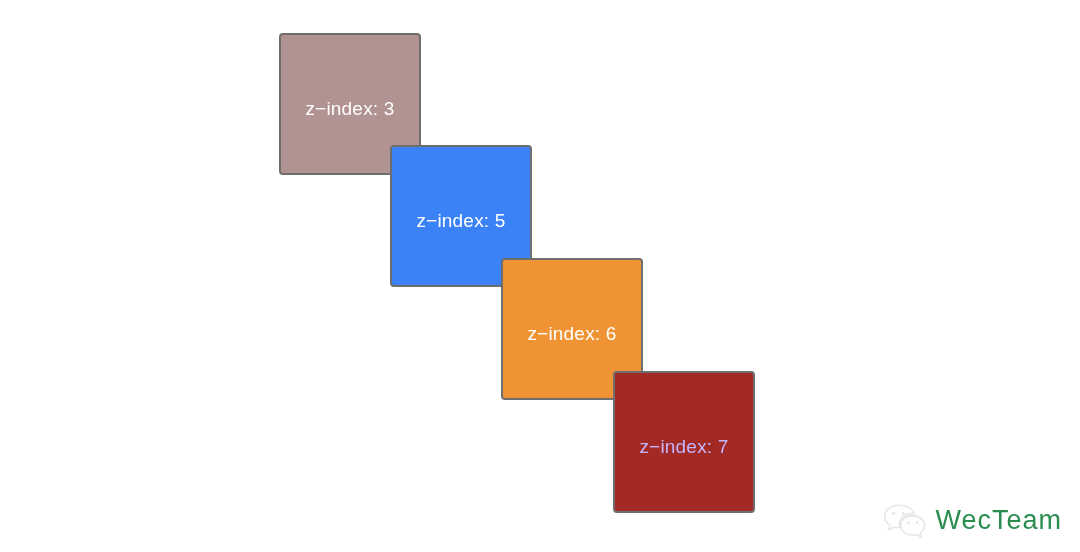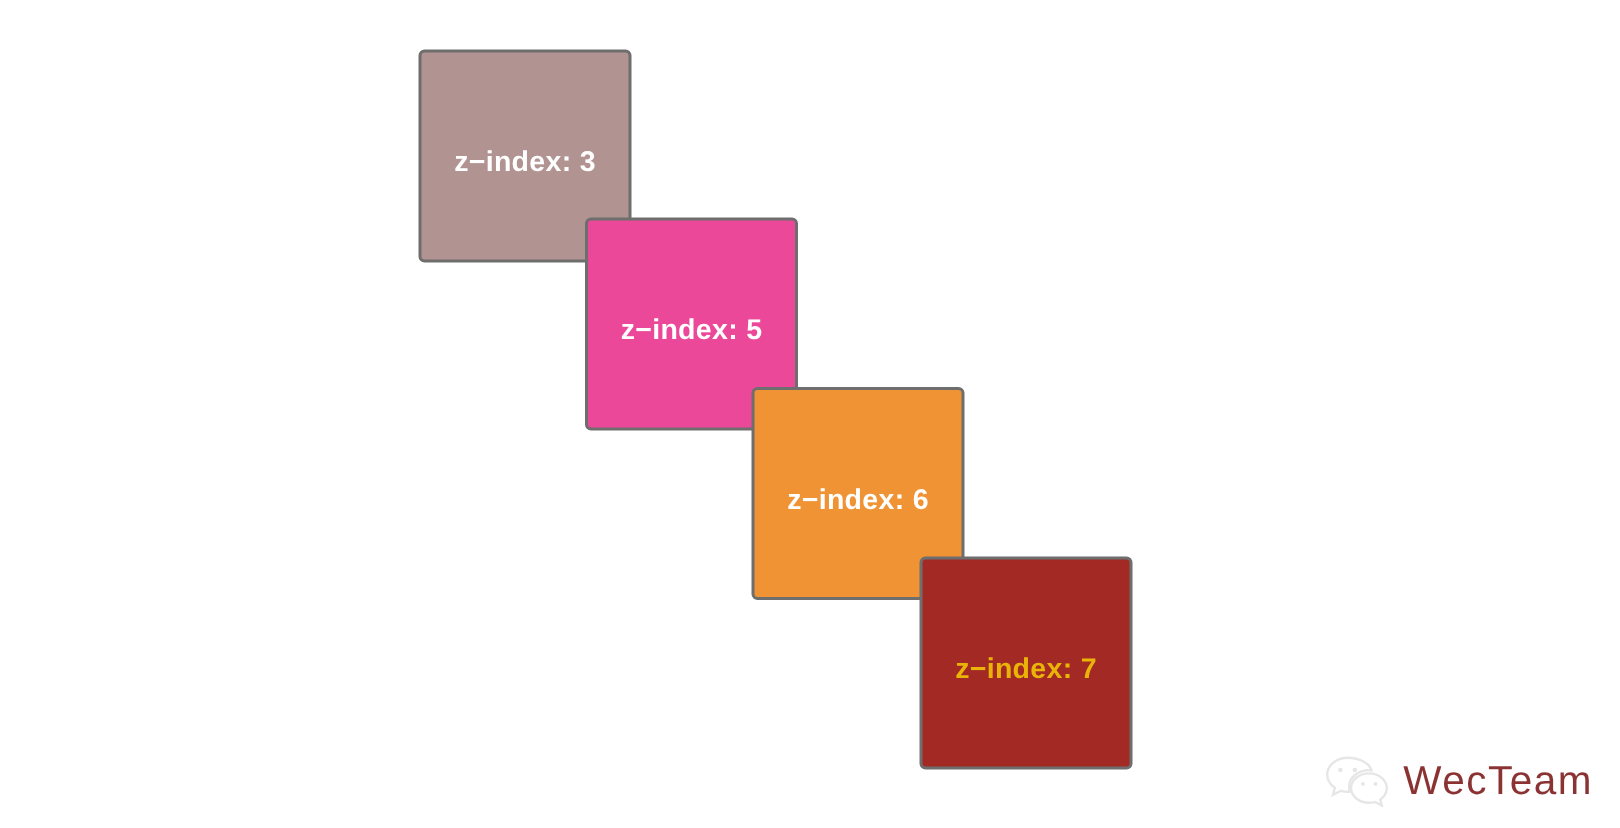--- a/index.html
+++ b/index.html
@@ -28,21 +28,21 @@
     border: 2px solid #6e6e6e;
     border-radius: 4px;
     display: flex;
     align-items: center;
     justify-content: center;
   }
   .zbox-label {
     color: #ffffff;
     font-family: "Liberation Sans", sans-serif;
     font-size: 19px;
-    font-weight: 700;
+    font-weight: 400;
     line-height: 1;
     letter-spacing: 0.2px;
     white-space: nowrap;
     position: relative;
     top: -6px;
     margin-top: 20px;
   }
   
   #watermark {
     position: absolute;
@@ -68,43 +68,43 @@
 </style>
 </head>
 <body>
 
 <div id="stage" style="background: rgb(255, 255, 255);">
 
   <div class="zbox" style="left: 279px; top: 33px; width: 142px; height: 142px; background: rgb(177, 147, 145); border-color: rgb(110, 110, 110); z-index: 3;">
     <span class="zbox-label" style="color: rgb(255, 255, 255);">z−index: 3</span>
   </div>
 
-  <div class="zbox" style="left: 390px; top: 145px; width: 142px; height: 142px; background: #ec4899; border-color: rgb(110, 110, 110); z-index: 5;">
+  <div class="zbox" style="left: 390px; top: 145px; width: 142px; height: 142px; background: #3b82f6; border-color: rgb(110, 110, 110); z-index: 5;">
     <span class="zbox-label" style="color: rgb(255, 255, 255);">z−index: 5</span>
   </div>
 
   <div class="zbox" style="left: 501px; top: 258px; width: 142px; height: 142px; background: rgb(239, 147, 52); border-color: rgb(110, 110, 110); z-index: 6; align-items: center;">
     <span class="zbox-label" style="color: rgb(255, 255, 255);">z−index: 6</span>
   </div>
 
   <div class="zbox" style="left: 613px; top: 371px; width: 142px; height: 142px; background: rgb(163, 42, 36); border-color: rgb(110, 110, 110); z-index: 7;">
-    <span class="zbox-label" style="color: #eab308;">z−index: 7</span>
+    <span class="zbox-label" style="color: #c4b5fd;">z−index: 7</span>
   </div>
 
   <div id="watermark">
     <span>
       <svg width="44" height="36" viewBox="0 0 44 36" aria-hidden="true">
         <g fill="none" stroke="#e4e4e4" stroke-width="1.6">
           <path d="M16.5 3.2C8.9 3.2 2.8 8.2 2.8 14.4c0 3.5 2 6.7 5.1 8.8L6.6 28l5.3-2.8c1.5.4 3 .6 4.6.6.5 0 1 0 1.5-.1-.4-1-.6-2.1-.6-3.2 0-6.1 6-11.1 13.4-11.1.5 0 1 0 1.5.1C31.1 6.9 24.5 3.2 16.5 3.2z"></path>
           <path d="M30.8 13.6c-6.7 0-12.1 4.4-12.1 9.8 0 5.4 5.4 9.8 12.1 9.8 1.4 0 2.7-.2 3.9-.5l4.6 2.4-1.2-4c2.7-1.8 4.4-4.6 4.4-7.7 0-5.4-5.4-9.8-11.7-9.8z"></path>
         </g>
         <g fill="#e4e4e4">
           <circle cx="11.6" cy="11.4" r="1.5"></circle>
           <circle cx="21.2" cy="11.4" r="1.5"></circle>
           <circle cx="26.6" cy="20.6" r="1.3"></circle>
           <circle cx="35.0" cy="20.6" r="1.3"></circle>
         </g>
       </svg>
     </span>
-    <span class="wm-text" style="color: #7f1d1d;">WecTeam</span>
+    <span class="wm-text" style="color: #15803d;">WecTeam</span>
   </div>
 
 </div>
 
 </body></html>

